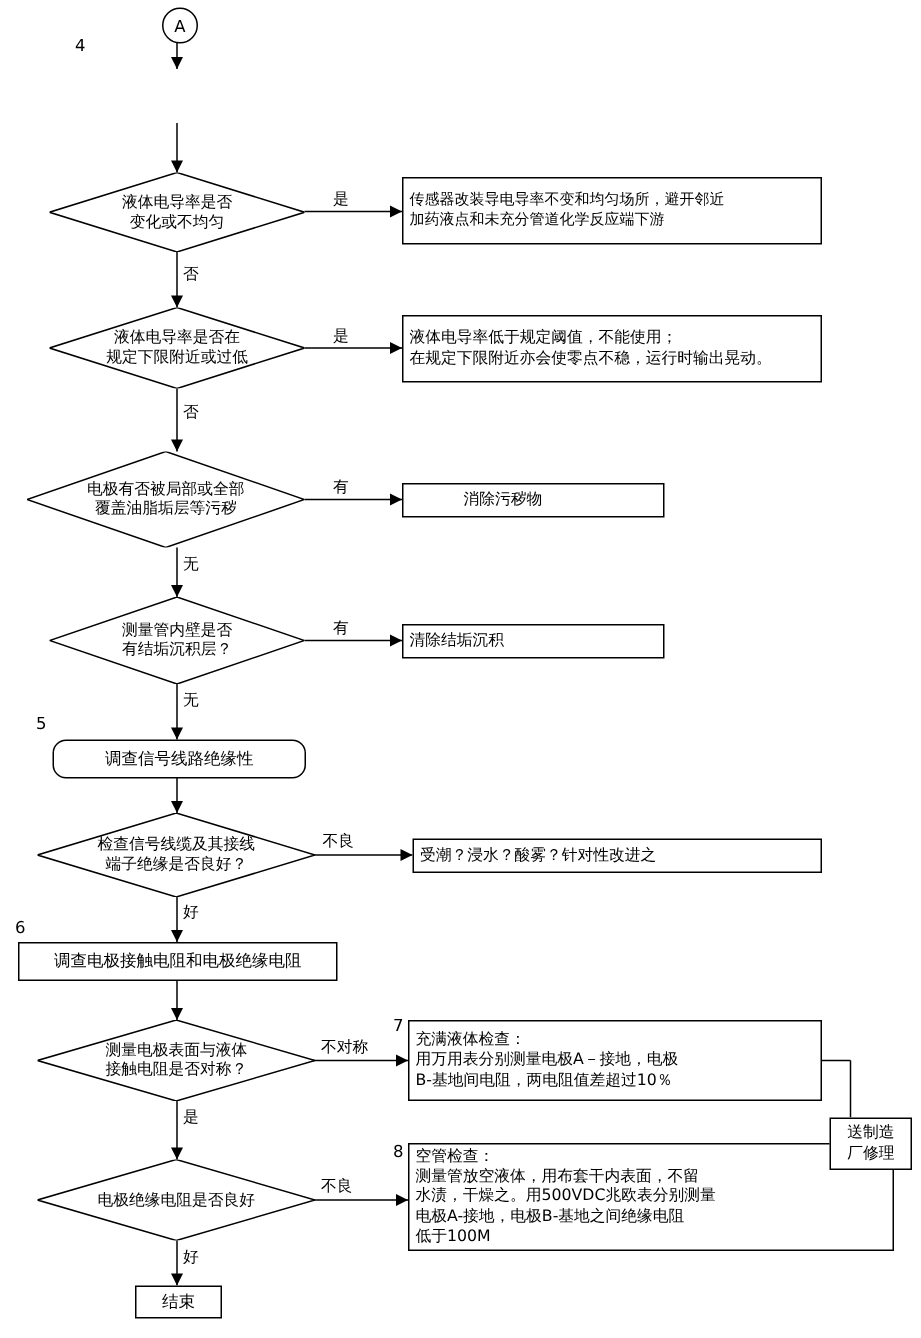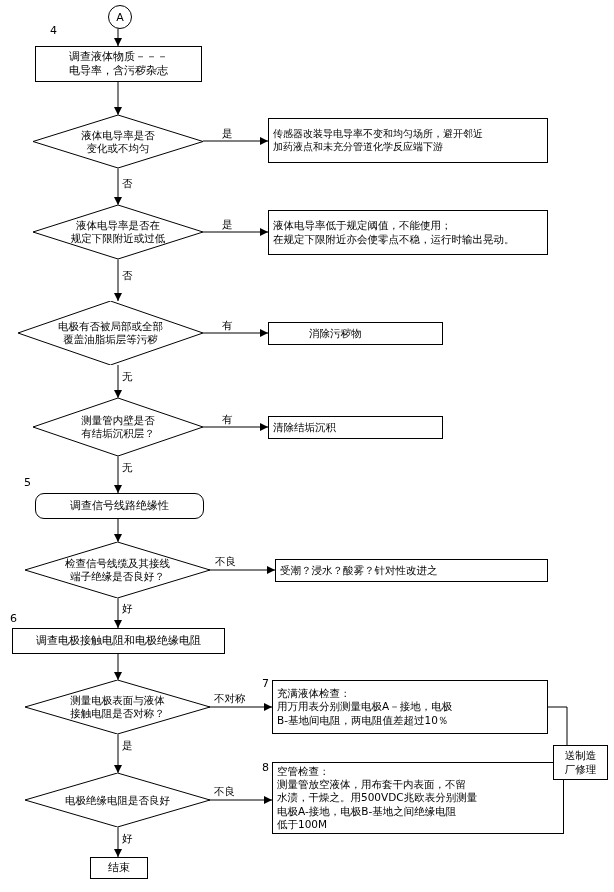--- a/index.html
+++ b/index.html
@@ -125,24 +125,20 @@
   <div class="circ" style="left:108px;top:5px;width:22px;height:22px;font-size:11px;">
     <span>A</span>
   </div>
 
   <div class="num" style="left:50px;top:25px;font-size:11px;">4</div>
   <div class="num" style="left:24px;top:477px;font-size:11px;">5</div>
   <div class="num" style="left:10px;top:613px;font-size:11px;">6</div>
   <div class="num" style="left:262px;top:678px;font-size:11px;">7</div>
   <div class="num" style="left:262px;top:762px;font-size:11px;">8</div>
 
-  <div class="node box" style="left:35px;top:46px;width:167px;height:36px;font-size:11px;">
-    <div class="inner" style="white-space:pre-line;">调查液体物质－－－
-电导率，含污秽杂志</div>
-  </div>
 
   <div class="dia" style="left:33px;top:115px;width:170px;height:53px;font-size:10.5px;">
     <svg class="shape" viewBox="0 0 170 53" preserveAspectRatio="none">
       <polygon points="85,0 170,26.5 85,53 0,26.5" fill="#fff" stroke="#000" stroke-width="1"></polygon>
     </svg>
     <div class="txt" style="white-space:pre-line;">液体电导率是否
 变化或不均匀</div>
   </div>
   <div class="lbl" style="left:222px;top:128px;font-size:10.5px;">是</div>
   <div class="lbl" style="left:122px;top:178px;font-size:10.5px;">否</div>
@@ -235,21 +231,21 @@
 
   <div class="dia" style="left:25px;top:773px;width:185px;height:54px;font-size:10.5px;">
     <svg class="shape" viewBox="0 0 185 54" preserveAspectRatio="none">
       <polygon points="92.5,0 185,27 92.5,54 0,27" fill="#fff" stroke="#000" stroke-width="1"></polygon>
     </svg>
     <div class="txt" style="white-space:pre-line;">电极绝缘电阻是否良好</div>
   </div>
   <div class="lbl" style="left:214px;top:786px;font-size:10.5px;">不良</div>
   <div class="lbl" style="left:122px;top:833px;font-size:10.5px;">好</div>
 
-  <div class="node box left" style="left:272px;top:762px;width:292px;height:72px;font-size:10.5px;justify-content:center;">
+  <div class="node box left" style="left:272px;top:762px;width:324px;height:72px;font-size:10.5px;justify-content:center;">
     <div class="inner" style="white-space:pre-line;">空管检查：
 测量管放空液体，用布套干内表面，不留
 水渍，干燥之。用500VDC兆欧表分别测量
 电极A-接地，电极B-基地之间绝缘电阻
 低于100M</div>
   </div>
 
   <div class="node box" style="left:553px;top:745px;width:55px;height:35px;font-size:10.5px;">
     <div class="inner" style="white-space:pre-line;">送制造
 厂修理</div>

